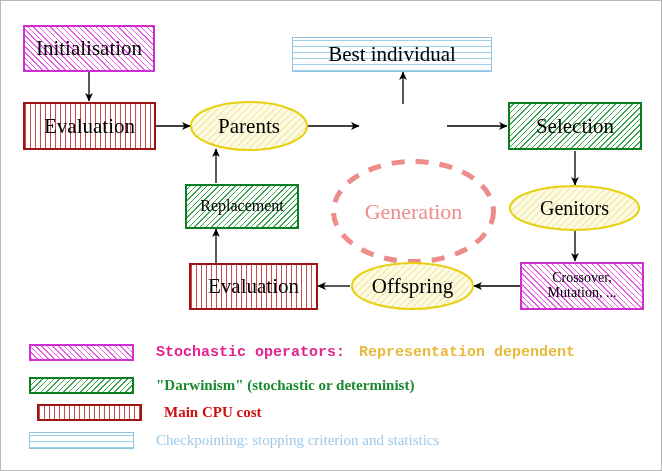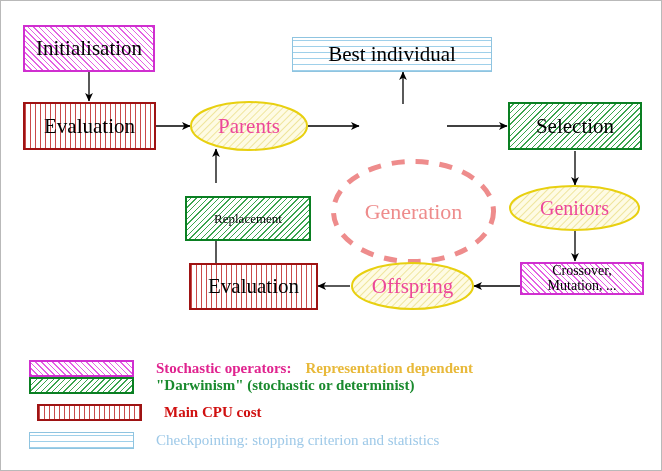--- a/index.html
+++ b/index.html
@@ -70,21 +70,21 @@
   
   .ellipse-node { position: absolute; z-index: 3; }
   .ellipse-node svg { position: absolute; inset: 0; }
   .ellipse-node .lbl {
     position: absolute;
     inset: 0;
     display: flex;
     align-items: center;
     justify-content: center;
     text-align: center;
-    color: #ec4899;
+    color: #000000;
     z-index: 4;
   }
   .ellipse-node.ghost .lbl { color: #ee8c8c; }
 
   
   #arrows { position: absolute; inset: 0; z-index: 2; }
 
   
   #legend { position: absolute; left: 0; top: 340px; width: 662px; z-index: 5; }
   .legend-row {
@@ -168,50 +168,50 @@
     <span class="lbl">Selection</span>
   </div>
 
   <div class="ellipse-node" style="left:508px; top:184px; width:131px; height:46px;">
     <svg width="131" height="46" viewBox="0 0 131 46">
       <ellipse cx="65.5" cy="23" rx="64.5" ry="22" fill="url(#yhatch)" stroke="#e8d010" stroke-width="2"></ellipse>
     </svg>
     <span class="lbl" style="font-size:20px;">Genitors</span>
   </div>
 
-  <div class="node fill-magenta" style="left:519px; top:261px; width:124px; height:33px; font-size:14px; flex-direction:column;">
+  <div class="node fill-magenta" style="left:519px; top:261px; width:124px; height:48px; font-size:14px; flex-direction:column;">
     <span class="lbl">Crossover,</span>
     <span class="lbl">Mutation, ...</span>
   </div>
 
   <div class="ellipse-node" style="left:350px; top:261px; width:123px; height:48px;">
     <svg width="123" height="48" viewBox="0 0 123 48">
       <ellipse cx="61.5" cy="24" rx="60.5" ry="23" fill="url(#yhatch)" stroke="#e8d010" stroke-width="2"></ellipse>
     </svg>
     <span class="lbl" style="font-size:21px;">Offspring</span>
   </div>
 
   <div class="node fill-red" style="left:188px; top:262px; width:129px; height:47px; font-size:21px;">
     <span class="lbl">Evaluation</span>
   </div>
 
-  <div class="node fill-green" style="left:184px; top:183px; width:126px; height:45px; font-size:13px;margin-top:12px;">
+  <div class="node fill-green" style="left:184px; top:183px; width:114px; height:45px; font-size:16px;">
     <span class="lbl">Replacement</span>
   </div>
 
   <div class="ellipse-node ghost" style="left:329px; top:157px; width:167px; height:107px; z-index:1;">
     <svg width="167" height="107" viewBox="0 0 167 107">
       <ellipse cx="83.5" cy="53.5" rx="80" ry="50" fill="none" stroke="#ee8c8c" stroke-width="5" stroke-dasharray="13 11" stroke-linecap="butt"></ellipse>
     </svg>
     <span class="lbl" style="font-size:22px;">Generation</span>
   </div>
 
   <div id="legend">
 
-    <div class="legend-row" style="left:28px; top:16px;">
+    <div class="legend-row" style="left:28px; top:0;font-family:Liberation Mono, monospace;">
       <div class="swatch fill-magenta"></div>
       <div class="legend-text t-magenta">Stochastic operators:</div>
       <div class="legend-text t-gold" style="margin-left:14px;">Representation dependent</div>
     </div>
 
     <div class="legend-row" style="left:28px; top:33px;">
       <div class="swatch fill-green"></div>
       <div class="legend-text t-green">"Darwinism" (stochastic or determinist)</div>
     </div>
 

